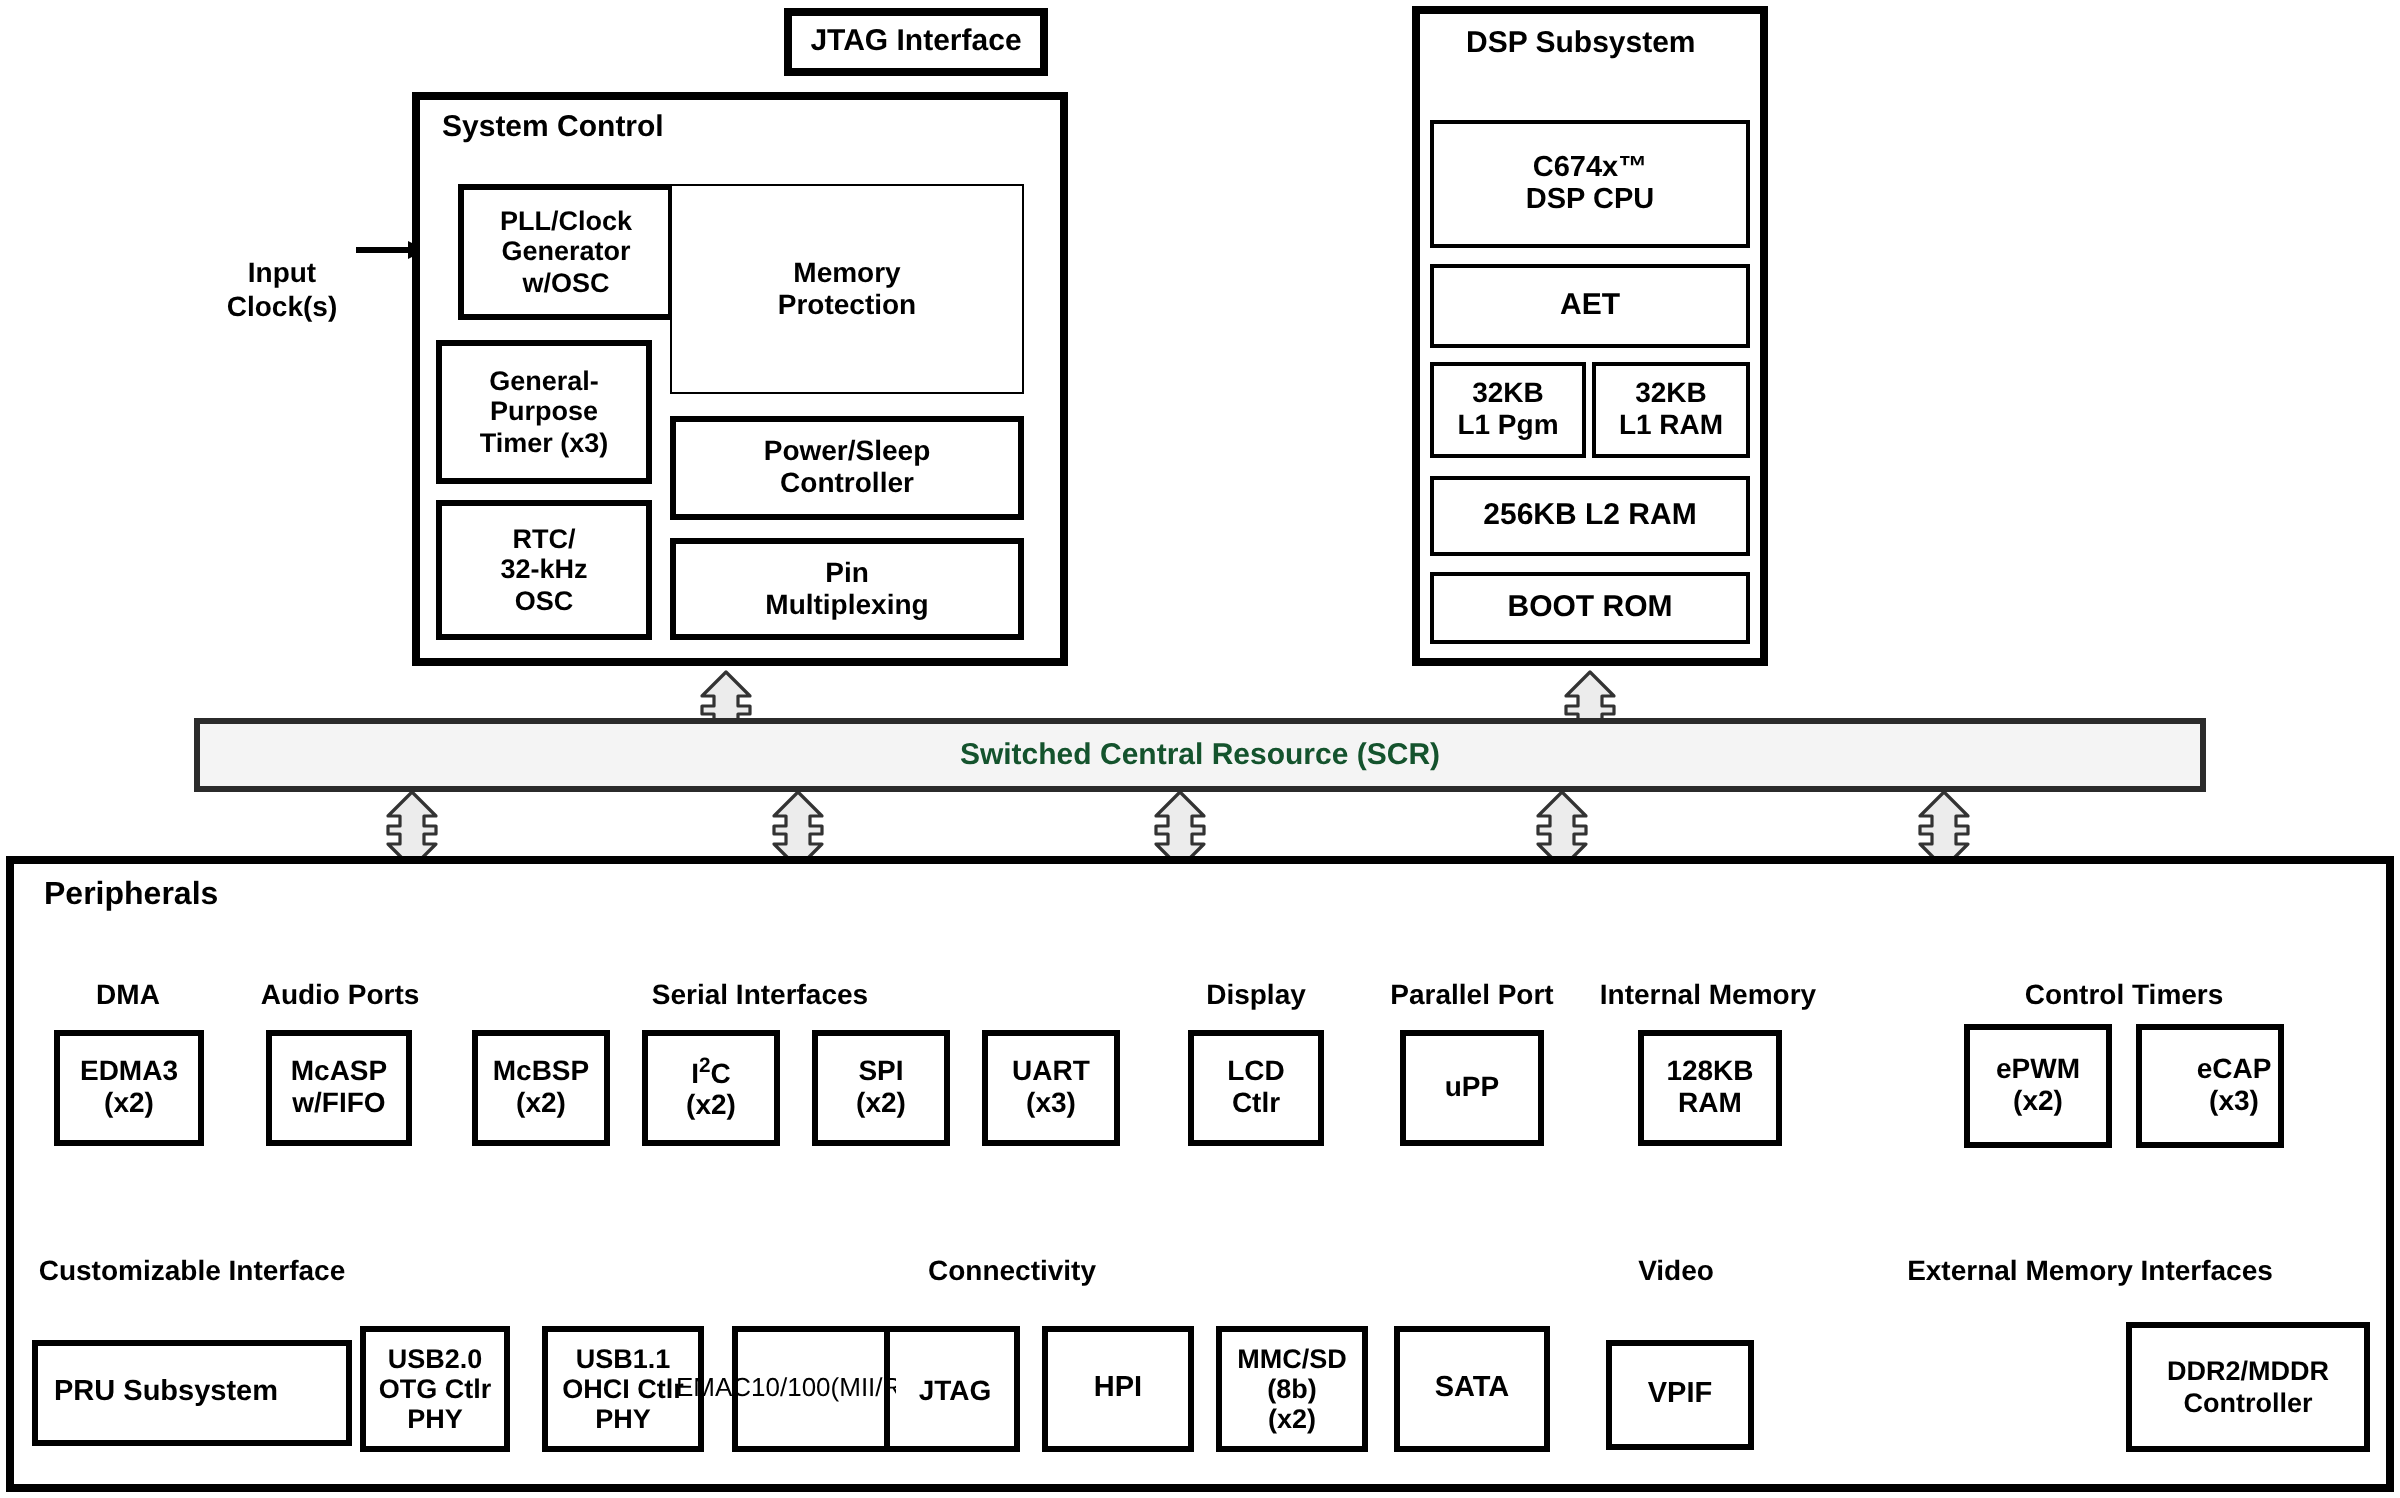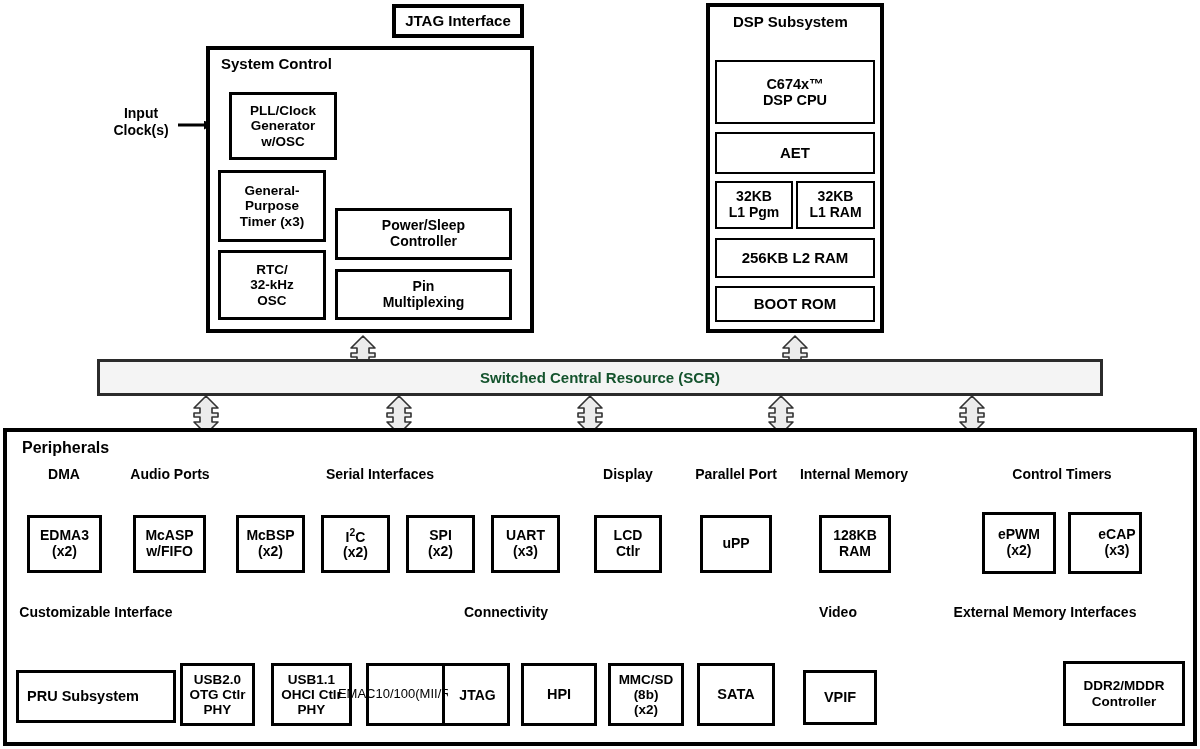--- a/index.html
+++ b/index.html
@@ -32,20 +32,21 @@
   }
   .box.thin   { border-width: 2px; }
   .box.thick  { border-width: 4px; }
   .box.hair   { border-width: 1.6px; }
 
   .label-static {
     position: absolute;
     font-weight: bold;
     color: #000000;
     white-space: nowrap;
+    margin-top: 23px;
   }
 
   
   .frame {
     position: absolute;
     background: #ffffff;
     border: 4px solid #000000;
   }
   .frame-title {
     position: absolute;
@@ -179,20 +180,24 @@
     <span>Purpose</span>
     <span>Timer (x3)</span>
   </div>
 
   <div class="box" style="left:218px; top:250px; width:108px; height:70px; font-size:13.5px; flex-direction:column;">
     <span>RTC/</span>
     <span>32-kHz</span>
     <span>OSC</span>
   </div>
 
+  <div class="box hair" style="left:335px; top:92px; width:177px; height:105px; font-size:14px; flex-direction:column;">
+    <span>Memory</span>
+    <span>Protection</span>
+  </div>
 
   <div class="box" style="left:335px; top:208px; width:177px; height:52px; font-size:14px; flex-direction:column;">
     <span>Power/Sleep</span>
     <span>Controller</span>
   </div>
 
   <div class="box" style="left:335px; top:269px; width:177px; height:51px; font-size:14px; flex-direction:column;">
     <span>Pin</span>
     <span>Multiplexing</span>
   </div>

